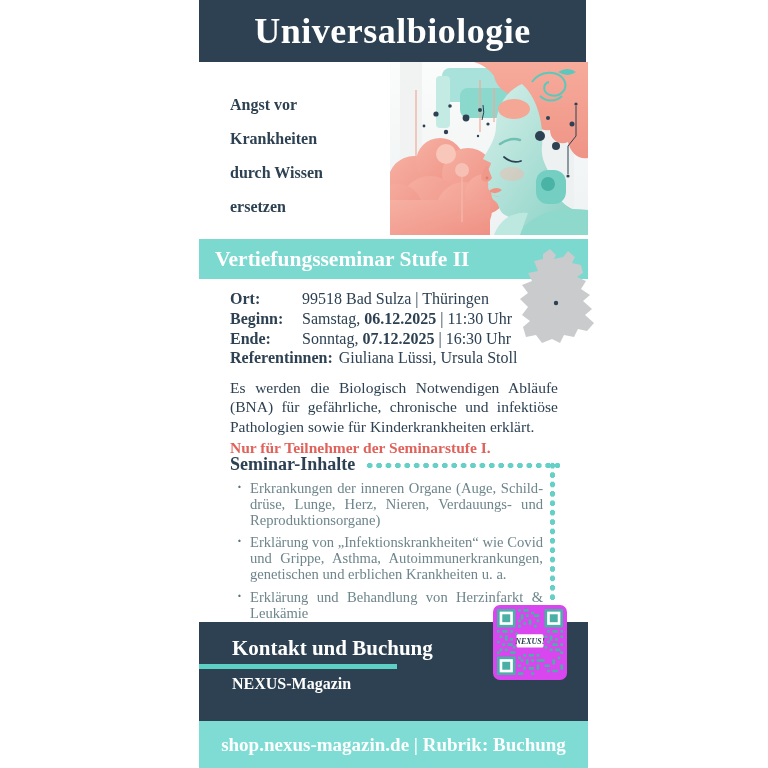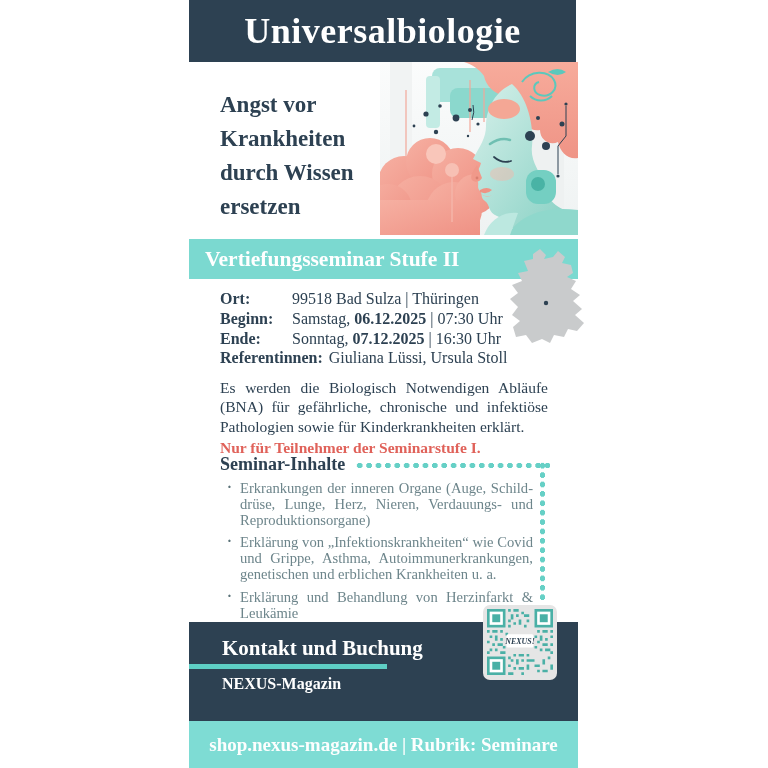--- a/index.html
+++ b/index.html
@@ -1,28 +1,28 @@
 <!DOCTYPE html>
 <html><head>
 <meta charset="utf-8">
 <style>
   * { box-sizing: border-box; margin: 0; padding: 0; }
   html,body { width:768px; height:768px; background:#ffffff;
     font-family:"Liberation Serif","DejaVu Serif",serif; color:#2d4152; }
   .page { position:relative; width:768px; height:768px; overflow:hidden; }
-  .flyer { position:absolute; left:189px; top:0; width:390px; height:664px; background:#fff; }
+  .flyer { position:absolute; left:199px; top:0; width:390px; height:664px; background:#fff; }
 
   
   .title-bar { position:absolute; left:0; top:0; width:387px; height:62px;
     background:#2d4152; display:flex; align-items:center; justify-content:center; }
   .title-bar h1 { color:#fff; font-size:36px; font-weight:700; letter-spacing:.5px; }
 
   
   .hero { position:absolute; left:0; top:62px; width:390px; height:177px; }
-  .tagline { position:absolute; left:31px; top:26px; font-size:23px; font-weight:700;
+  .tagline { position:absolute; left:31px; top:26px; font-size:16px; font-weight:700;
     line-height:34px; white-space:pre-line; color:#2d4152; }
   .illustration { position:absolute; top:0; right:1px; width:198px; height:173px; }
 
   
   .banner { position:absolute; left:0; top:239px; width:389px; height:40px;
     background:#7bd9d0; display:flex; align-items:center; }
   .banner span { color:#fff; font-size:21.5px; font-weight:700; padding-left:16px; }
 
   
   .map { position:absolute; left:314px; top:248px; width:86px; height:100px; z-index:5; }
@@ -47,21 +47,21 @@
   .dots-v { position:absolute; left:349px; top:461px; width:9px; height:141px;
     background-image:radial-gradient(circle 2.9px at 4.5px 4.6px, #66d0c6 97%, transparent 100%);
     background-size:9px 9.4px; background-repeat:repeat-y; }
   .bullets { position:absolute; left:31px; top:481px; width:313px; list-style:none; }
   .bullets li { position:relative; padding-left:20px; margin-bottom:7px; text-align:justify;
     color:#6d858b; font-size:14.6px; line-height:15.8px; }
   .bullet-glyph { position:absolute; left:7px; top:-1px; color:#5a7278; font-weight:700; }
 
   
   .qr-card { position:absolute; left:294px; top:605px; width:74px; height:75px;
-    background:#e5e5e5; border-radius:7px; padding:4px; z-index:6; }
+    background:#d946ef; border-radius:7px; padding:4px; z-index:6; }
   .qr-card svg { width:66px; height:66px; display:block; }
 
   
   .footer { position:absolute; left:0; top:622px; width:389px; height:99px; background:#2d4152; color:#fff;padding-left:27px; }
   .footer h3 { position:absolute; left:33px; top:14px; font-size:21px; font-weight:700; }
   .rule { position:absolute; left:0; top:42px; width:198px; height:5px; background:#5ecfc5; }
   .org { position:absolute; left:33px; top:53px; font-size:16px; font-weight:700; }
   .contact-row { position:absolute; left:33px; top:73px; display:flex; gap:16px;
     font-size:16px; font-weight:700; white-space:nowrap; }
 
@@ -175,21 +175,21 @@
       <circle cx="43" cy="55" r="2.2" fill="#2d4152"></circle>
     </svg>
 
     <section class="info">
       <div class="info-row">
         <span class="info-label">Ort:</span>
         <span class="info-value">99518 Bad Sulza | Thüringen</span>
       </div>
       <div class="info-row">
         <span class="info-label">Beginn:</span>
-        <span class="info-value"><span>Samstag, </span><span class="date">06.12.2025</span><span> | 07:30 Uhr</span></span>
+        <span class="info-value"><span>Samstag, </span><span class="date">06.12.2025</span><span> | 11:30 Uhr</span></span>
       </div>
       <div class="info-row">
         <span class="info-label">Ende:</span>
         <span class="info-value"><span>Sonntag, </span><span class="date">07.12.2025</span><span> | 16:30 Uhr</span></span>
       </div>
       <div class="info-row wide">
         <span class="info-label">Referentinnen:</span>
         <span class="info-value">Giuliana Lüssi, Ursula Stoll</span>
       </div>
     </section>
@@ -232,17 +232,17 @@
       </svg>
     </div>
 
     <footer class="footer">
       <h3>Kontakt und Buchung</h3>
       <div class="rule"></div>
       <div class="org">NEXUS-Magazin</div>
     </footer>
 
     <div class="bottom-bar">
-      <span>shop.nexus-magazin.de | Rubrik: Seminare</span>
+      <span>shop.nexus-magazin.de | Rubrik: Buchung</span>
     </div>
 
   </div>
 </div>
 
 </body></html>

